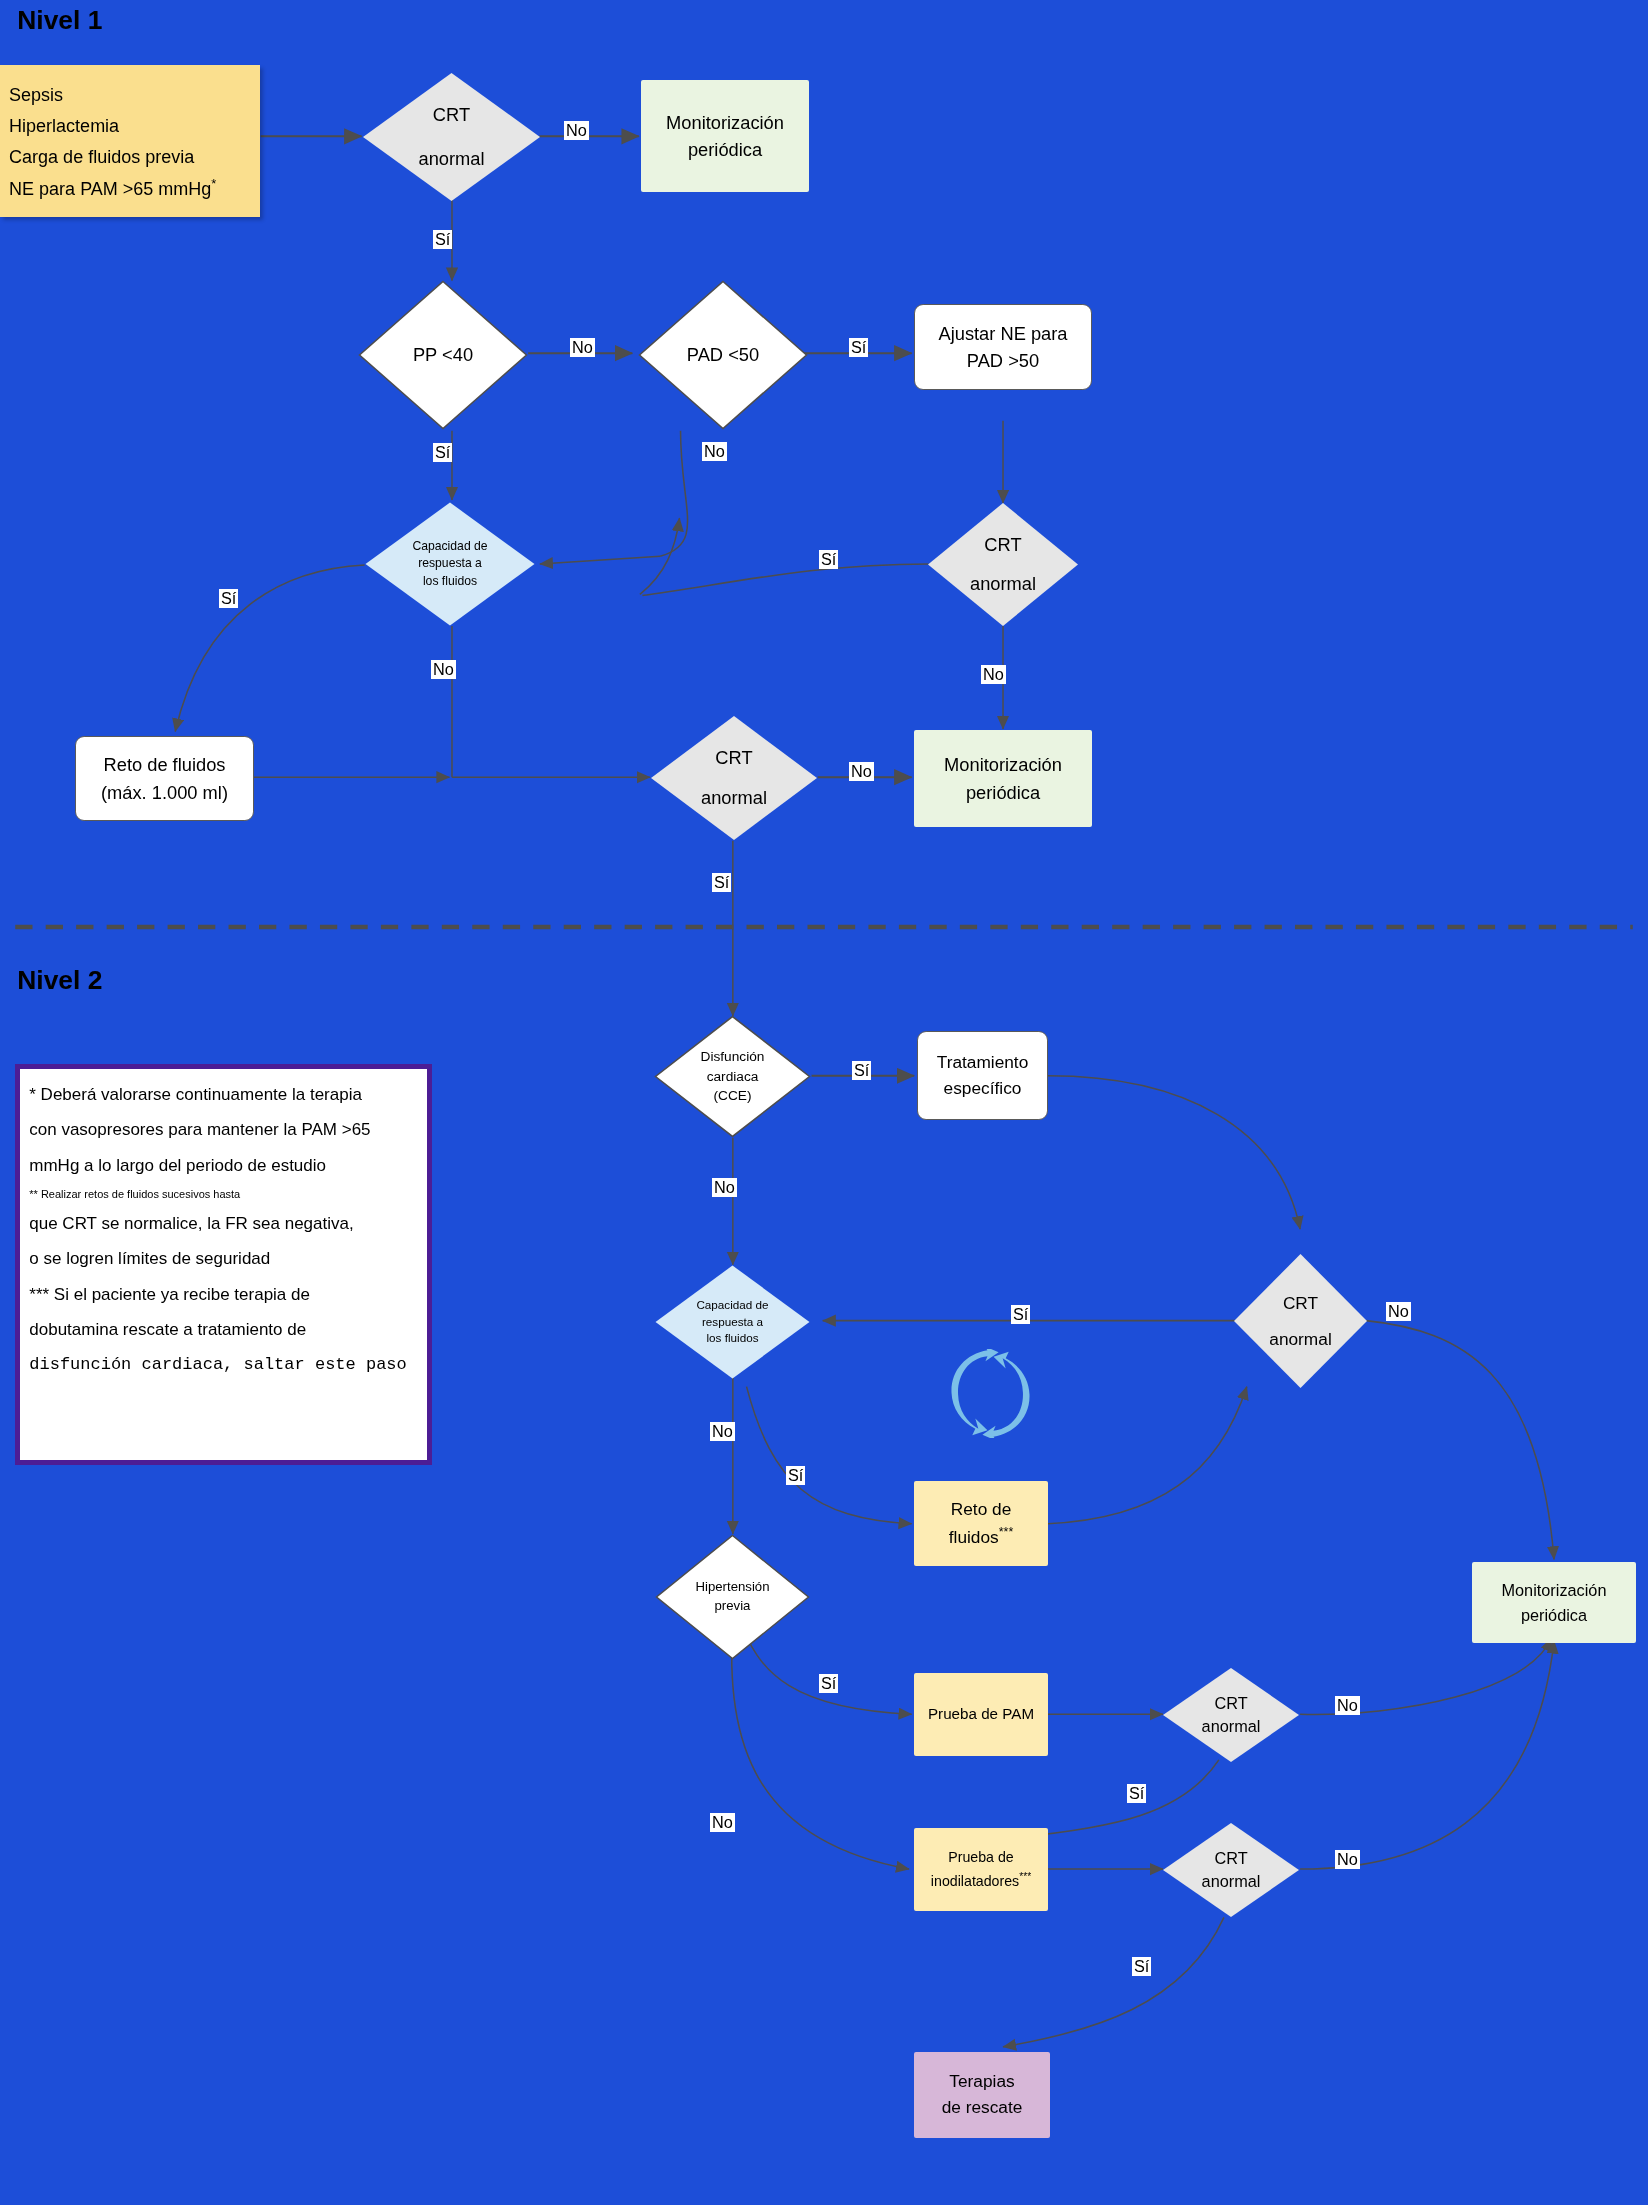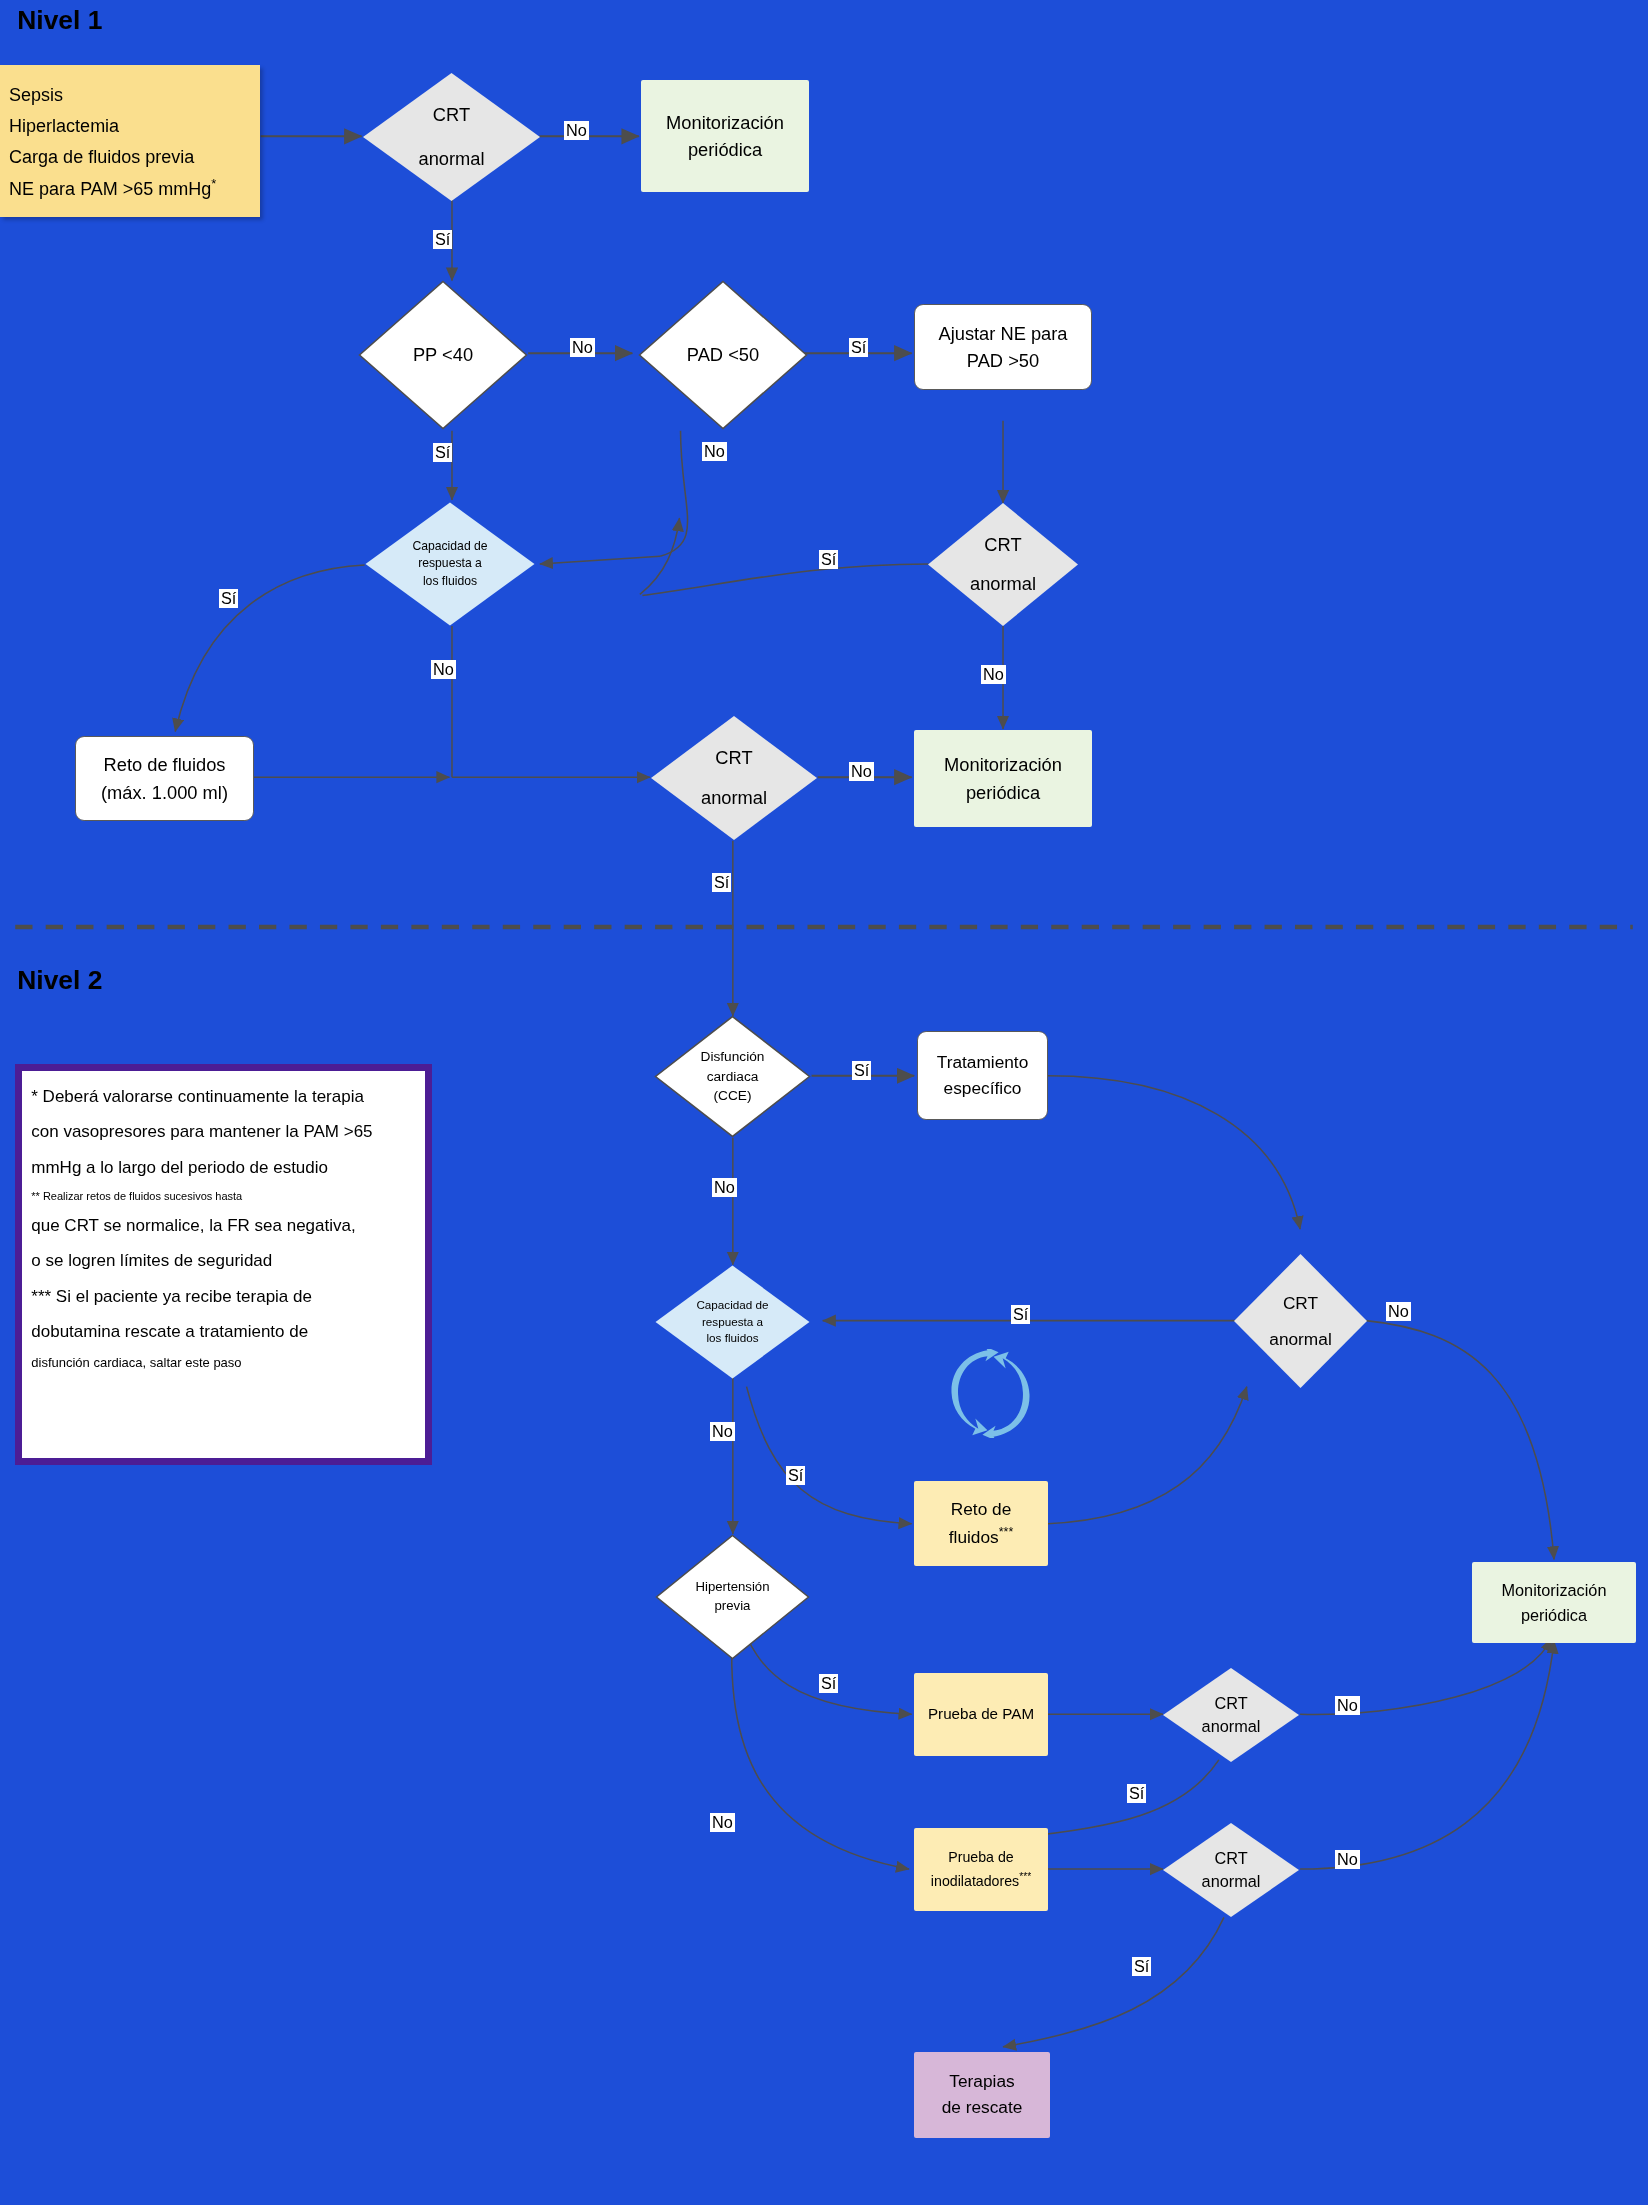--- a/index.html
+++ b/index.html
@@ -16,21 +16,21 @@
   .sticky{background:#fadf8e;box-shadow:3px 3px 3.6px rgba(0,0,0,0.22);}
   .sticky .inner{padding:7.1px 9.1px 4.1px 9.1px;width:100%;box-sizing:border-box;text-align:left;}
   .sticky .line{line-height:1.72;white-space:nowrap;}
 
   .diamond{position:absolute;display:flex;align-items:center;justify-content:center;text-align:center;}
   .diamond .dshape{position:absolute;left:0;top:0;width:100%;height:100%;}
   .diamond .dlabel{position:relative;z-index:2;line-height:1.42;padding:0 3px;}
 
   .lbl{position:absolute;color:#000;background:#fff;padding:0 2px;white-space:nowrap;}
   .sectiontitle{position:absolute;font-weight:bold;color:#000;}
-  .notes{position:absolute;box-sizing:border-box;border:7px solid #4c1d95;background:#fff;padding:8.1px 9.1px;}
+  .notes{position:absolute;box-sizing:border-box;border:5px solid #4c1d95;background:#fff;padding:8.1px 9.1px;}
   .notes .nline{line-height:2.08;white-space:nowrap;color:#000;}
   .cycle{position:absolute;}
   .sup{font-size:0.72em;vertical-align:super;}
 </style>
 </head>
 <body>
 
 <div id="stage">
 
   <svg id="edges" viewBox="0 0 3245 4341">
@@ -120,21 +120,21 @@
 
   <div class="notes" style="left:15.2px;top:1064px;width:417px;height:401px;">
     <div class="nline" style="font-size:17px;">* Deberá valorarse continuamente la terapia</div>
     <div class="nline" style="font-size:17px;">con vasopresores para mantener la PAM &gt;65</div>
     <div class="nline" style="font-size:17px;">mmHg a lo largo del periodo de estudio</div>
     <div class="nline" style="font-size:11px;">** Realizar retos de fluidos sucesivos hasta</div>
     <div class="nline" style="font-size:17px;">que CRT se normalice, la FR sea negativa,</div>
     <div class="nline" style="font-size:17px;">o se logren límites de seguridad</div>
     <div class="nline" style="font-size:17px;">*** Si el paciente ya recibe terapia de</div>
     <div class="nline" style="font-size:17px;">dobutamina rescate a tratamiento de</div>
-    <div class="nline" style="font-size:13px;">disfunción cardiaca, saltar este paso</div>
+    <div class="nline" style="font-size:17px;font-family:Liberation Mono, monospace;">disfunción cardiaca, saltar este paso</div>
   </div>
 
   <div class="diamond" style="left:362px;top:72px;width:179px;height:130px;">
     <svg class="dshape" viewBox="0 0 352 256" preserveAspectRatio="none">
         <polygon points="176,2 350,128 176,254 2,128" fill="#e6e6e6" stroke="none"></polygon>
       </svg>
     <div class="dlabel" style="font-size:18.3px;">
       <div>CRT</div>
       <div style="height:17.3px;"></div>
       <div>anormal</div>

